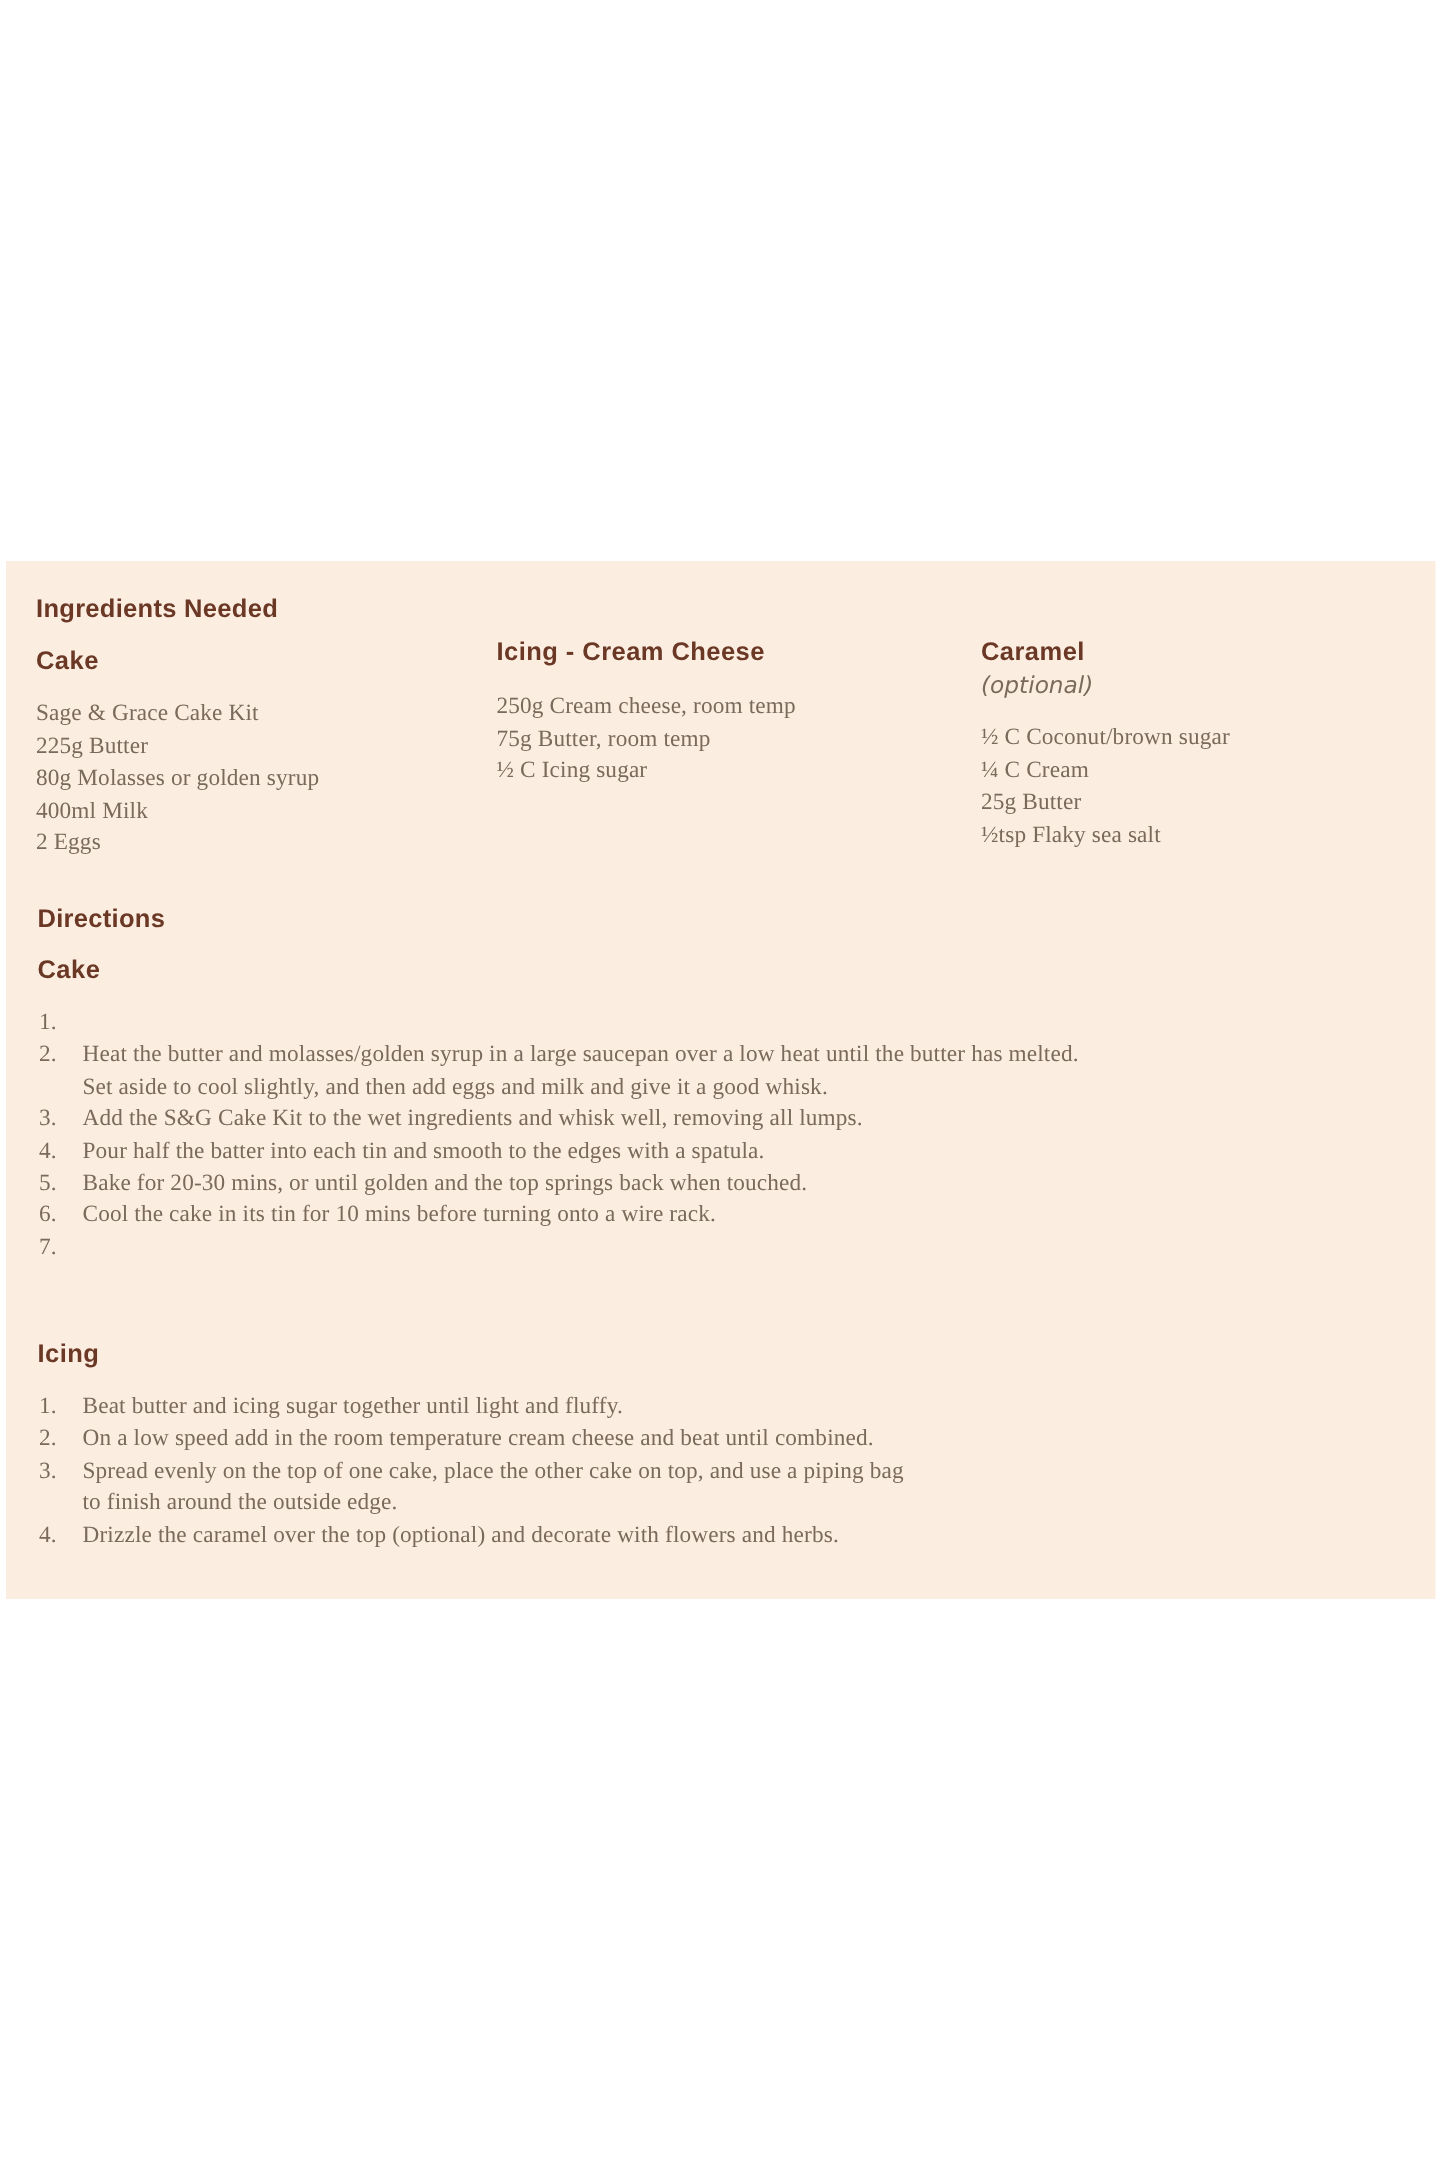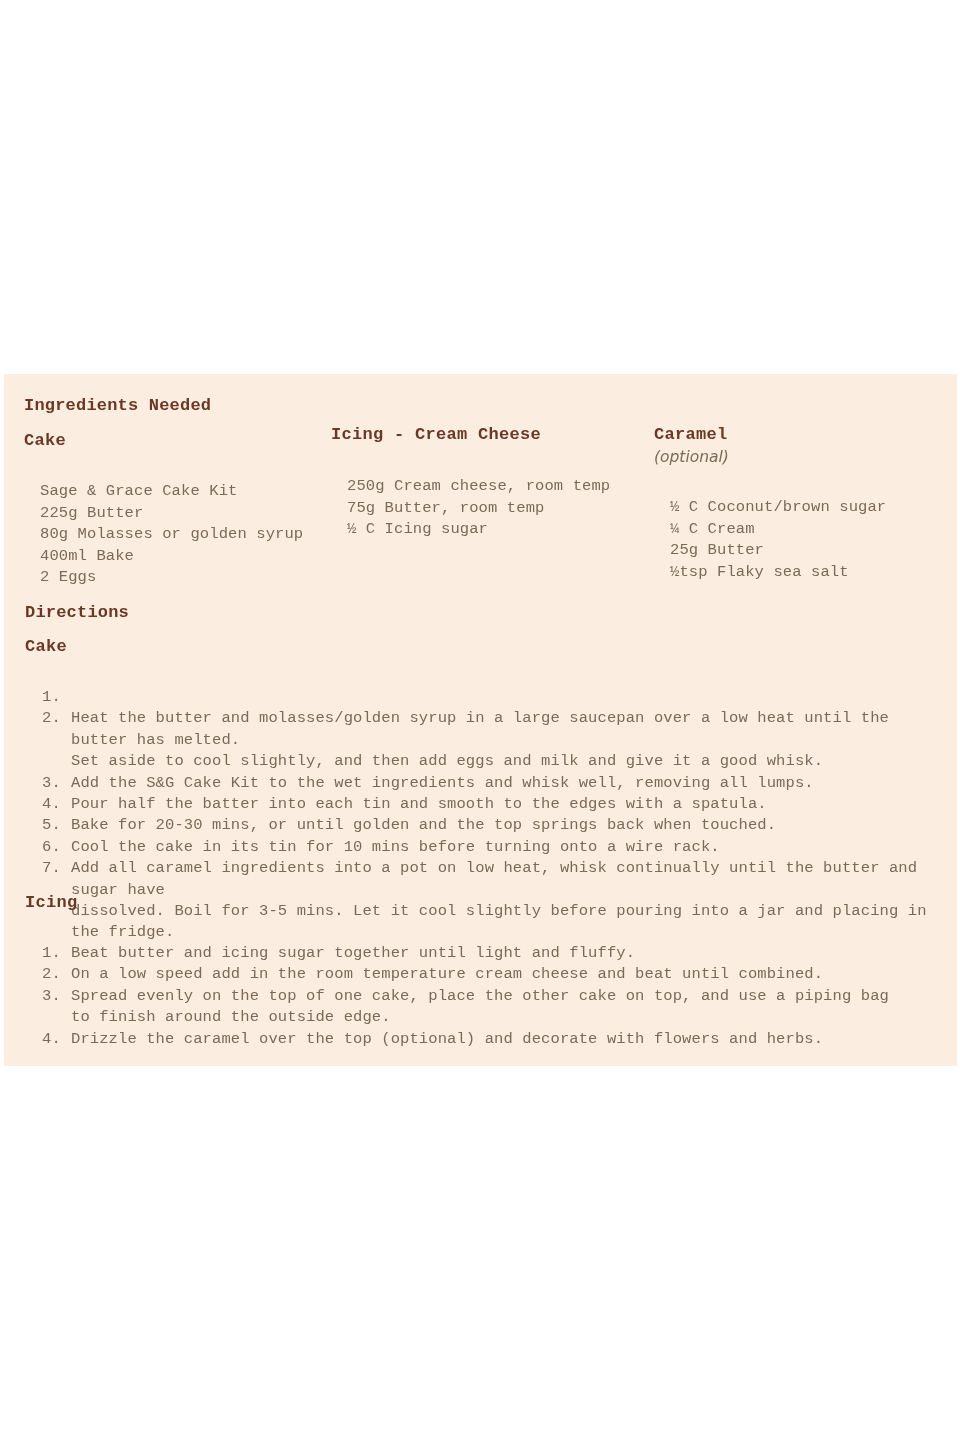--- a/index.html
+++ b/index.html
@@ -4,28 +4,28 @@
 <style>
   html, body { margin: 0; padding: 0; }
   body {
     width: 960px; height: 1440px; background: #ffffff; position: relative; overflow: hidden;
   }
   .card {
     position: absolute; left: 4px; top: 374px; width: 953px; height: 692px;
     background: #fbeee0;
   }
   .h-main, .h-sub {
-    position: absolute; font-family: Liberation Mono, monospace;
+    position: absolute; font-family: Liberation Sans, sans-serif;
     font-weight: bold; color: #6b3826; margin: 0; white-space: nowrap;
   }
   .h-main { font-size: 17px; letter-spacing: 0.2px; }
   .h-sub { font-size: 17px; letter-spacing: 0.3px; }
   .body-text {
-    position: absolute; font-family: Liberation Mono, monospace;
-    font-size: 15.5px; color: #7a6a5c; margin: 16px; padding: 0; list-style: none;
+    position: absolute; font-family: Liberation Serif, serif;
+    font-size: 15.5px; color: #7a6a5c; margin: 0; padding: 0; list-style: none;
     white-space: nowrap; letter-spacing: 0.1px;
   }
   .ing-list li { height: 21.5px; line-height: 21.5px; }
   .note { position: absolute; font-family: "DejaVu Sans", "Liberation Sans", sans-serif;
     font-style: italic; font-size: 15.5px; color: #7a6a5c; white-space: nowrap; }
   .steps li { display: flex; line-height: 21.4px; }
   .steps .num { width: 29px; flex: 0 0 29px; }
   .steps .txt { white-space: pre-line; }
 </style>
 </head>
@@ -33,21 +33,21 @@
 
 <div class="card">
 
   <h2 class="h-main" style="left:20px; top:22px;">Ingredients Needed</h2>
 
   <h3 class="h-sub" style="left:20px; top:57px;">Cake</h3>
   <ul class="body-text ing-list" style="left:20px; top:91px;">
     <li>Sage &amp; Grace Cake Kit</li>
     <li>225g Butter</li>
     <li>80g Molasses or golden syrup</li>
-    <li>400ml Bake</li>
+    <li>400ml Milk</li>
     <li>2 Eggs</li>
   </ul>
 
   <h3 class="h-sub" style="left:327px; top:51px;text-align:center;">Icing - Cream Cheese</h3>
   <ul class="body-text ing-list" style="left:327px; top:86px;">
     <li>250g Cream cheese, room temp</li>
     <li>75g Butter, room temp</li>
     <li>½ C Icing sugar</li>
   </ul>
 
@@ -83,22 +83,20 @@
     <li>
         <span class="num">5.</span>
         <span class="txt">Bake for 20-30 mins, or until golden and the top springs back when touched.</span>
       </li>
     <li>
         <span class="num">6.</span>
         <span class="txt">Cool the cake in its tin for 10 mins before turning onto a wire rack.</span>
       </li>
     <li>
         <span class="num">7.</span>
-        <span class="txt">Add all caramel ingredients into a pot on low heat, whisk continually until the butter and sugar have
-dissolved. Boil for 3-5 mins. Let it cool slightly before pouring into a jar and placing in the fridge.</span>
       </li>
   </ol>
 
   <h3 class="h-sub" style="left:21px; top:519px;">Icing</h3>
 
   <ol class="body-text steps" style="left:22px; top:553px;">
     <li>
         <span class="num">1.</span>
         <span class="txt">Beat butter and icing sugar together until light and fluffy.</span>
       </li>

